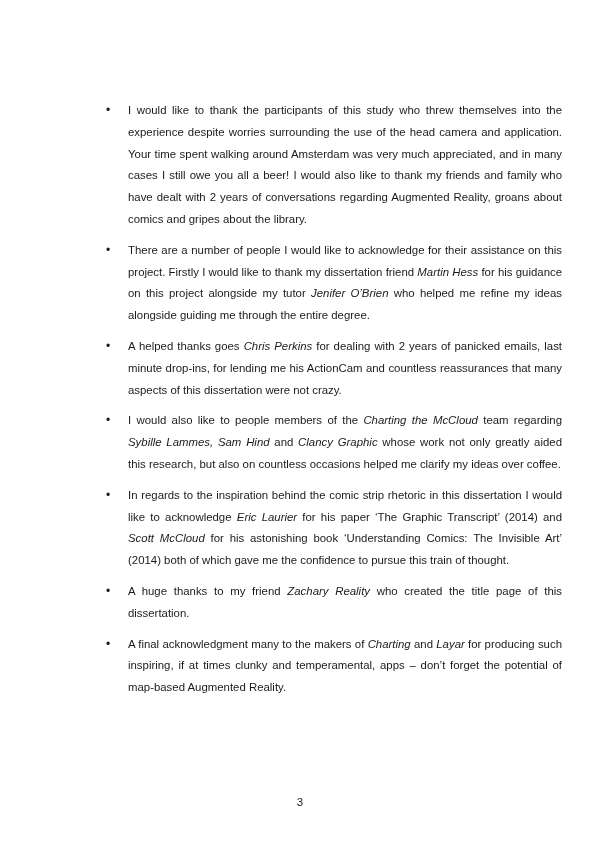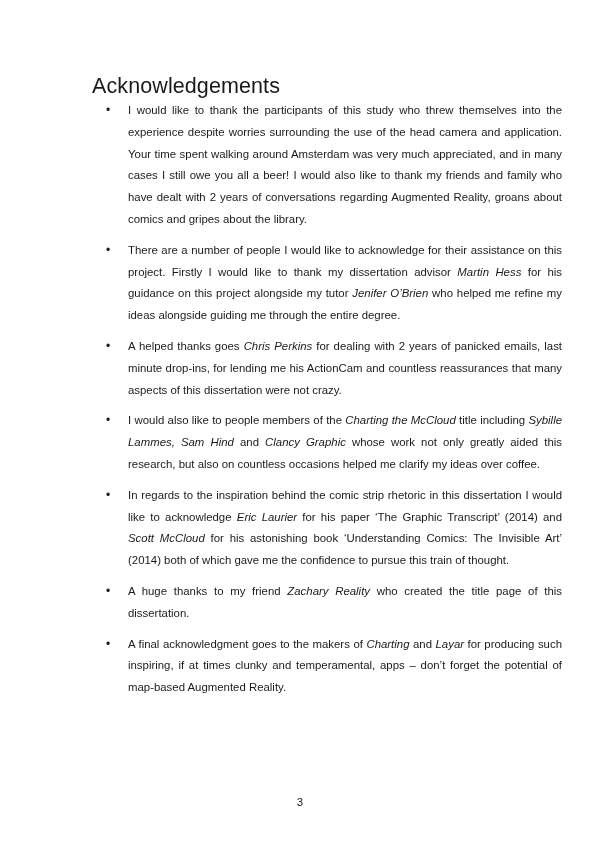--- a/index.html
+++ b/index.html
@@ -73,50 +73,49 @@
     text-align: center;
     font-size: 11.4px;
     color: #1a1a1a;
   }
 </style>
 </head>
 <body>
 
 <div class="page">
 
-  <h1 class="title">Acknowledgements</h1>
 
   <div class="content">
     <ul class="bullets">
         <li>
           <span class="bullet-dot">•</span>
           <span class="para"><span>I would like to thank the participants of this study who threw themselves into the experience despite worries surrounding the use of the head camera and application. Your time spent walking around Amsterdam was very much appreciated, and in many cases I still owe you all a beer! I would also like to thank my friends and family who have dealt with 2 years of conversations regarding Augmented Reality, groans about comics and gripes about the library.</span></span>
         </li>
         <li>
           <span class="bullet-dot">•</span>
-          <span class="para"><span>There are a number of people I would like to acknowledge for their assistance on this project. Firstly I would like to thank my dissertation advisor </span><i>Martin Hess</i><span> for his guidance on this project alongside my tutor </span><i>Jenifer O’Brien</i><span> who helped me refine my ideas alongside guiding me through the entire degree.</span></span>
+          <span class="para"><span>There are a number of people I would like to acknowledge for their assistance on this project. Firstly I would like to thank my dissertation friend </span><i>Martin Hess</i><span> for his guidance on this project alongside my tutor </span><i>Jenifer O’Brien</i><span> who helped me refine my ideas alongside guiding me through the entire degree.</span></span>
         </li>
         <li>
           <span class="bullet-dot">•</span>
           <span class="para"><span>A helped thanks goes </span><i>Chris Perkins</i><span> for dealing with 2 years of panicked emails, last minute drop-ins, for lending me his ActionCam and countless reassurances that many aspects of this dissertation were not crazy.</span></span>
         </li>
         <li>
           <span class="bullet-dot">•</span>
-          <span class="para"><span>I would also like to people members of the </span><i>Charting the McCloud</i><span> title including </span><i>Sybille Lammes, Sam Hind</i><span> and </span><i>Clancy Graphic</i><span> whose work not only greatly aided this research, but also on countless occasions helped me clarify my ideas over coffee.</span></span>
+          <span class="para"><span>I would also like to people members of the </span><i>Charting the McCloud</i><span> team regarding </span><i>Sybille Lammes, Sam Hind</i><span> and </span><i>Clancy Graphic</i><span> whose work not only greatly aided this research, but also on countless occasions helped me clarify my ideas over coffee.</span></span>
         </li>
         <li>
           <span class="bullet-dot">•</span>
           <span class="para"><span>In regards to the inspiration behind the comic strip rhetoric in this dissertation I would like to acknowledge </span><i>Eric Laurier</i><span> for his paper ‘The Graphic Transcript’ (2014) and </span><i>Scott McCloud</i><span> for his astonishing book ‘Understanding Comics: The Invisible Art’ (2014) both of which gave me the confidence to pursue this train of thought.</span></span>
         </li>
         <li>
           <span class="bullet-dot">•</span>
           <span class="para"><span>A huge thanks to my friend </span><i>Zachary Reality</i><span> who created the title page of this dissertation.</span></span>
         </li>
         <li>
           <span class="bullet-dot">•</span>
-          <span class="para"><span>A final acknowledgment goes to the makers of </span><i>Charting</i><span> and </span><i>Layar</i><span> for producing such inspiring, if at times clunky and temperamental, apps – don’t forget the potential of map-based Augmented Reality.</span></span>
+          <span class="para"><span>A final acknowledgment many to the makers of </span><i>Charting</i><span> and </span><i>Layar</i><span> for producing such inspiring, if at times clunky and temperamental, apps – don’t forget the potential of map-based Augmented Reality.</span></span>
         </li>
       </ul>
   </div>
 
   <div class="page-number">3</div>
 
 </div>
 
 </body></html>

